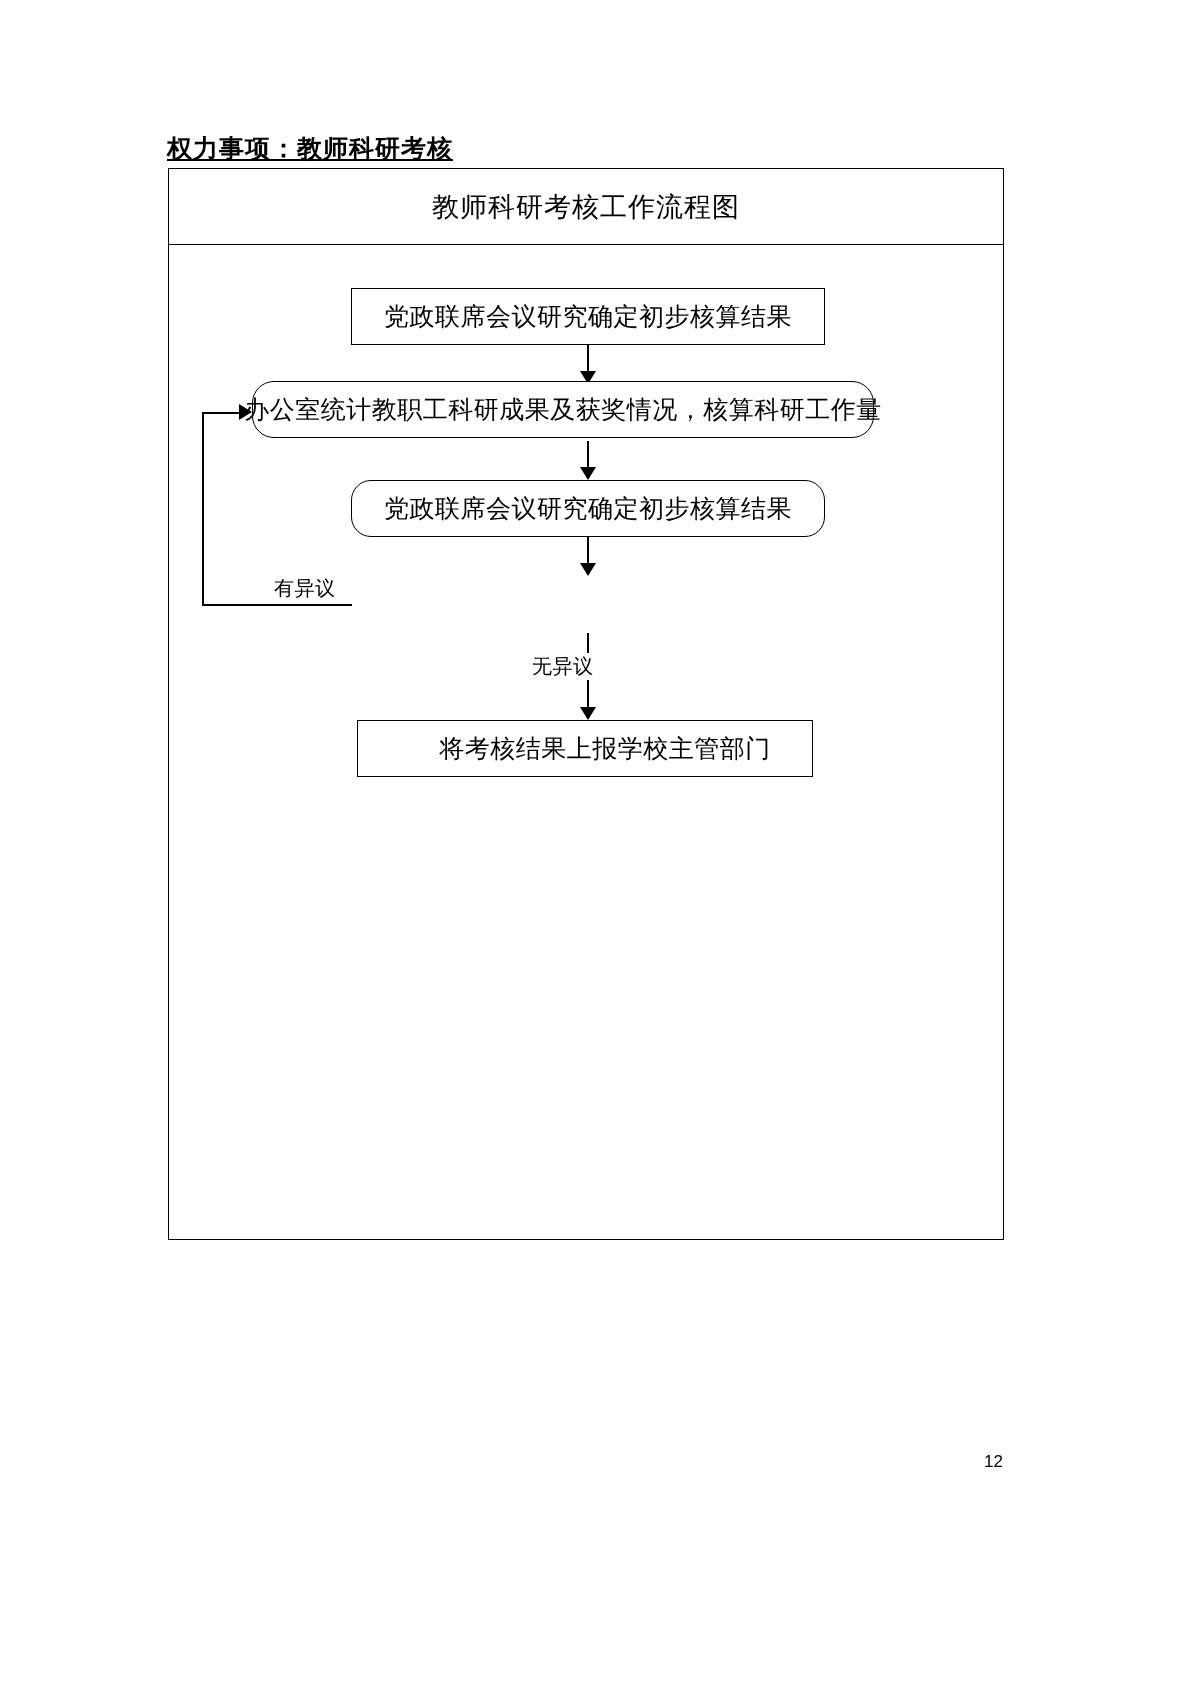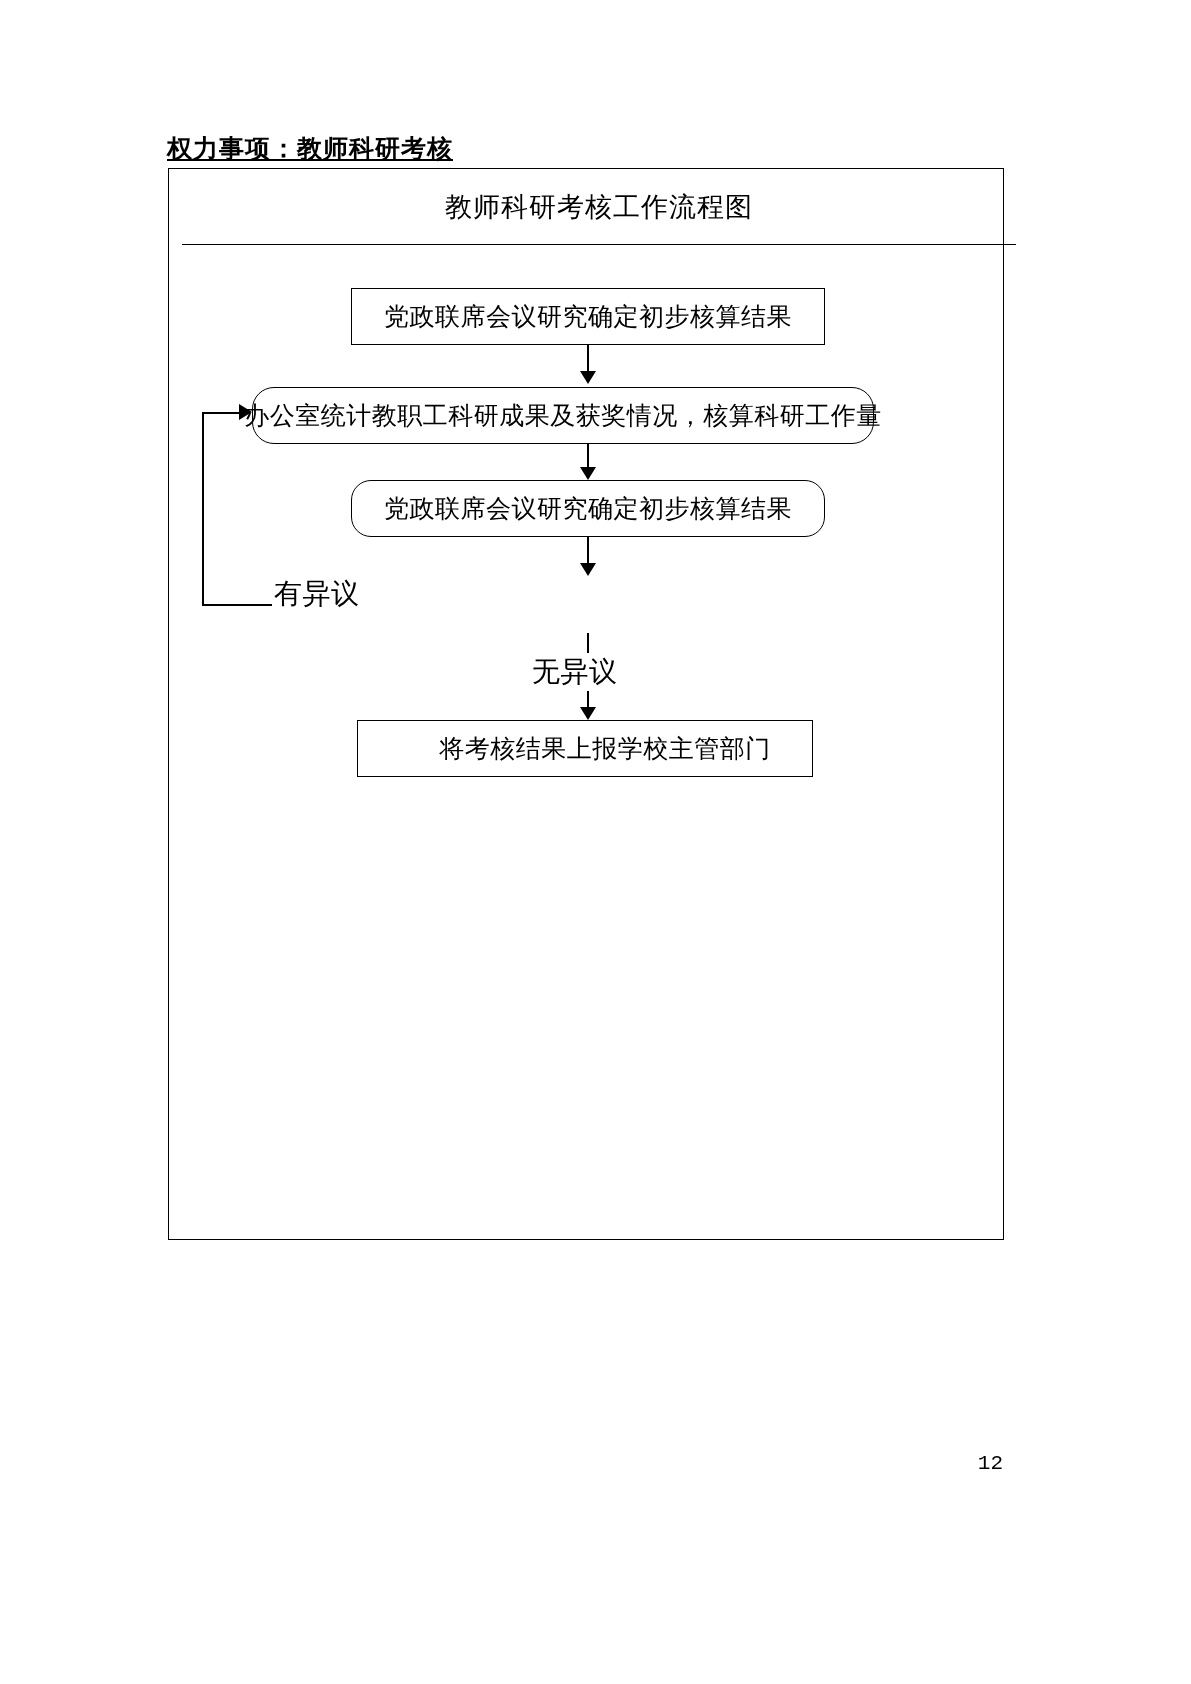--- a/index.html
+++ b/index.html
@@ -36,21 +36,21 @@
     width: 836px;
     height: 1072px;
     border: 1.5px solid #000000;
     box-sizing: border-box;
     background: #ffffff;
   }
 
   
   #flow-title-band {
     position: absolute;
-    left: 13px;
+    left: 0;
     top: 0;
     width: 100%;
     height: 76px;
     border-bottom: 1.5px solid #000000;
     box-sizing: border-box;
     display: flex;
     align-items: center;
     justify-content: center;
   }
   #flow-title {
@@ -77,21 +77,21 @@
     display: flex;
     align-items: center;
     justify-content: center;
     font-size: 25px;
     letter-spacing: 0.5px;
     white-space: nowrap;
     z-index: 3;
   }
 
   #node-1 { left: 182px; top:  43px; width: 474px; height: 57px; }
-  #node-2 { left:  83px; top: 142px; width: 622px; height: 57px; border-radius: 22px; }
+  #node-2 { left:  83px; top: 136px; width: 622px; height: 57px; border-radius: 22px; }
   #node-3 { left: 182px; top: 235px; width: 474px; height: 57px; border-radius: 20px; }
   #node-4 { left: 182px; top: 331px; width: 458px; height: 57px; }
   #node-5 { left: 188px; top: 475px; width: 456px; height: 57px; padding-left: 40px; }
 
   
   .vline {
     position: absolute;
     width: 0;
     border-left: 2px solid #000000;
     z-index: 1;
@@ -136,37 +136,37 @@
 
   
   #loop-h-bottom { left:  33px; top: 359px; width: 150px; }
   #loop-v        { left:  33px; top: 167px; height: 194px; }
   #loop-h-top    { left:  33px; top: 167px; width:  37px; }
   #loop-head     { left:  70px; top: 159px; }
 
   
   .edge-label {
     position: absolute;
-    font-size: 28px;
+    font-size: 20px;
     letter-spacing: 0.5px;
     white-space: nowrap;
     z-index: 4;
     background: #ffffff;
     padding: 0 2px;
   }
   #label-objection    { left: 103px; top: 330px; }
   #label-no-objection { left: 338px; top: 408px; margin-left: 23px; }
 
   
   #page-number {
     position: absolute;
     right: 188px;
     top: 1452px;
-    font-size: 21px;
-    font-family: Liberation Mono, monospace;
+    font-size: 17px;
+    font-family: Liberation Sans, sans-serif;
   }
 </style>
 </head>
 <body>
 
 <div id="doc-heading">权力事项：教师科研考核</div>
 
 <div id="flow-frame">
 
   <div id="flow-title-band">

